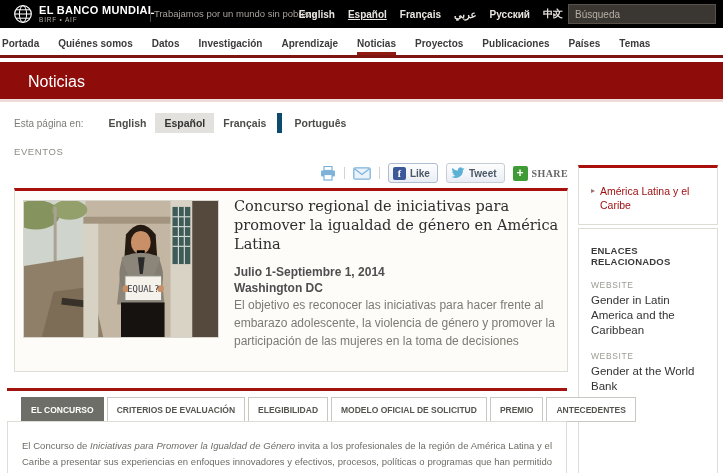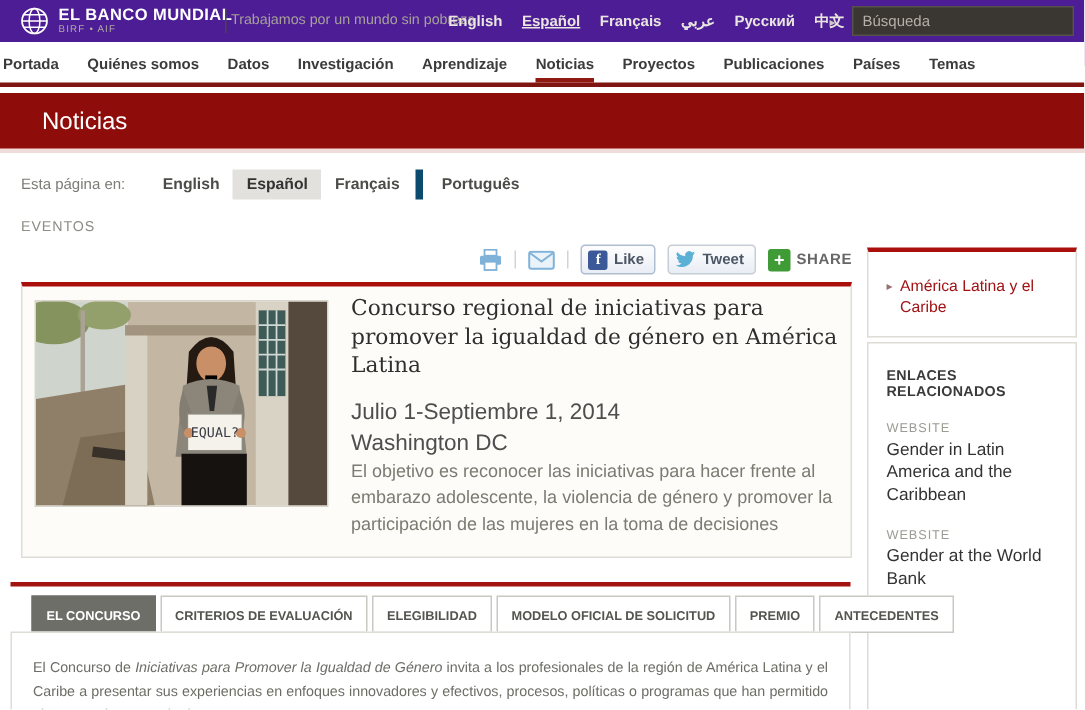--- a/index.html
+++ b/index.html
@@ -1,20 +1,20 @@
 <!DOCTYPE html>
 <html><head>
 <meta charset="utf-8">
 <style>
   * { margin:0; padding:0; box-sizing:border-box; }
   body { font-family:"Liberation Sans",sans-serif; background:#fff; }
   #app { position:relative; width:723px; height:473px; background:#fff; overflow:hidden; }
 
   
-  .top-bar { position:absolute; top:0; left:0; width:723px; height:44px; background:#4c1d95; }
+  .top-bar { position:absolute; top:0; left:0; width:723px; height:44px; background:#000000; }
   .logo { position:absolute; left:13px; top:4px; display:flex; align-items:center; cursor:pointer; }
   .logo-globe { width:20px; height:20px; margin-right:6px; }
   .logo-title { color:#fff; font-size:11px; font-weight:bold; letter-spacing:.3px; line-height:11px; }
   .logo-sub { color:#b3aca4; font-size:6.5px; letter-spacing:.8px; line-height:8px; }
   .top-divider { position:absolute; left:150px; top:6px; height:16px; width:1px; background:#4c463f; }
   .tagline { position:absolute; left:154px; top:0; height:28px; line-height:28px; color:#a8a199; font-size:9.5px; }
   .top-langs { position:absolute; right:160px; top:0; height:28px; display:flex; align-items:center; gap:13px; }
   .top-lang { color:#e9e5e0; font-size:10px; font-weight:bold; cursor:pointer; white-space:nowrap; }
   .top-lang.active { text-decoration:underline; }
   .lang-more { color:#cfc9c2; font-size:8px; cursor:pointer; }
@@ -45,28 +45,28 @@
   
   .share-row { position:absolute; top:163px; right:155px; display:flex; align-items:center; gap:8px; }
   .share-sep { width:1px; height:12px; background:#d4d4cf; }
   .icon-btn { cursor:pointer; display:block; }
   .fb-like, .tweet-btn { display:flex; align-items:center; gap:4px; border:1px solid #aebdd0; border-radius:3px; background:linear-gradient(#fdfdfd,#e9eef5); padding:2px 7px 2px 4px; height:20px; cursor:pointer; }
   .tweet-btn { border-color:#c6cdd4; }
   .fb-f { width:13px; height:13px; background:#3b5998; color:#fff; font-size:10px; font-weight:bold; text-align:center; line-height:13px; border-radius:2px; font-family:"Liberation Serif",serif; }
   .fb-like span.lbl, .tweet-btn span.lbl { font-size:10px; font-weight:bold; color:#4c5665; }
   .share-btn { display:flex; align-items:center; gap:4px; cursor:pointer; }
   .share-plus { width:15px; height:15px; background:#3f9b35; color:#fff; font-size:12px; font-weight:bold; text-align:center; line-height:14px; border-radius:2px; }
-  .share-lbl { font-size:10px; font-weight:bold; color:#666; letter-spacing:.4px; }
+  .share-lbl { font-size:10px; font-weight:bold; color:#666; letter-spacing:.4px;font-family:Liberation Serif, serif; }
 
   
   .article-card { position:absolute; top:188px; left:14px; width:554px; height:184px; background:#fdfcf9; border:1px solid #dddcd5; border-top:3px solid #a9100c; }
   .article-photo { position:absolute; left:8px; top:9px; width:196px; height:138px; border:1px solid #d8d5cc; cursor:pointer; }
   .article-body { position:absolute; left:219px; top:6px; width:330px; }
   .article-title { font-family:"DejaVu Serif","Liberation Serif",serif; font-size:14.5px; font-weight:normal; color:#2e2e2e; line-height:1.3; cursor:pointer; }
-  .article-date, .article-loc { font-size:15px; font-weight:normal; color:#4e4e4e; line-height:1.4; }
+  .article-date, .article-loc { font-size:12px; font-weight:bold; color:#4e4e4e; line-height:1.4; }
   .article-date { margin-top:10px; }
   .article-summary { margin-top:0; font-size:12px; color:#7b7b72; line-height:1.48; }
 
   
   .side-box1 { position:absolute; top:165px; left:578px; width:140px; height:60px; background:#fff; border:1px solid #dddcd5; border-top:3px solid #a9100c; }
   .region-link { display:flex; gap:5px; padding:17px 10px 0 12px; font-size:10.5px; color:#a11214; cursor:pointer; line-height:1.3; }
   .region-link .chev { color:#97706f; font-size:8px; padding-top:1px; }
   .side-box2 { position:absolute; top:228px; left:578px; width:140px; height:260px; background:#fff; border:1px solid #dddcd5; padding:16px 12px; }
   .related-heading { font-size:9.5px; font-weight:bold; color:#3a3a3a; letter-spacing:.2px; }
   .related-item { margin-top:13px; }

